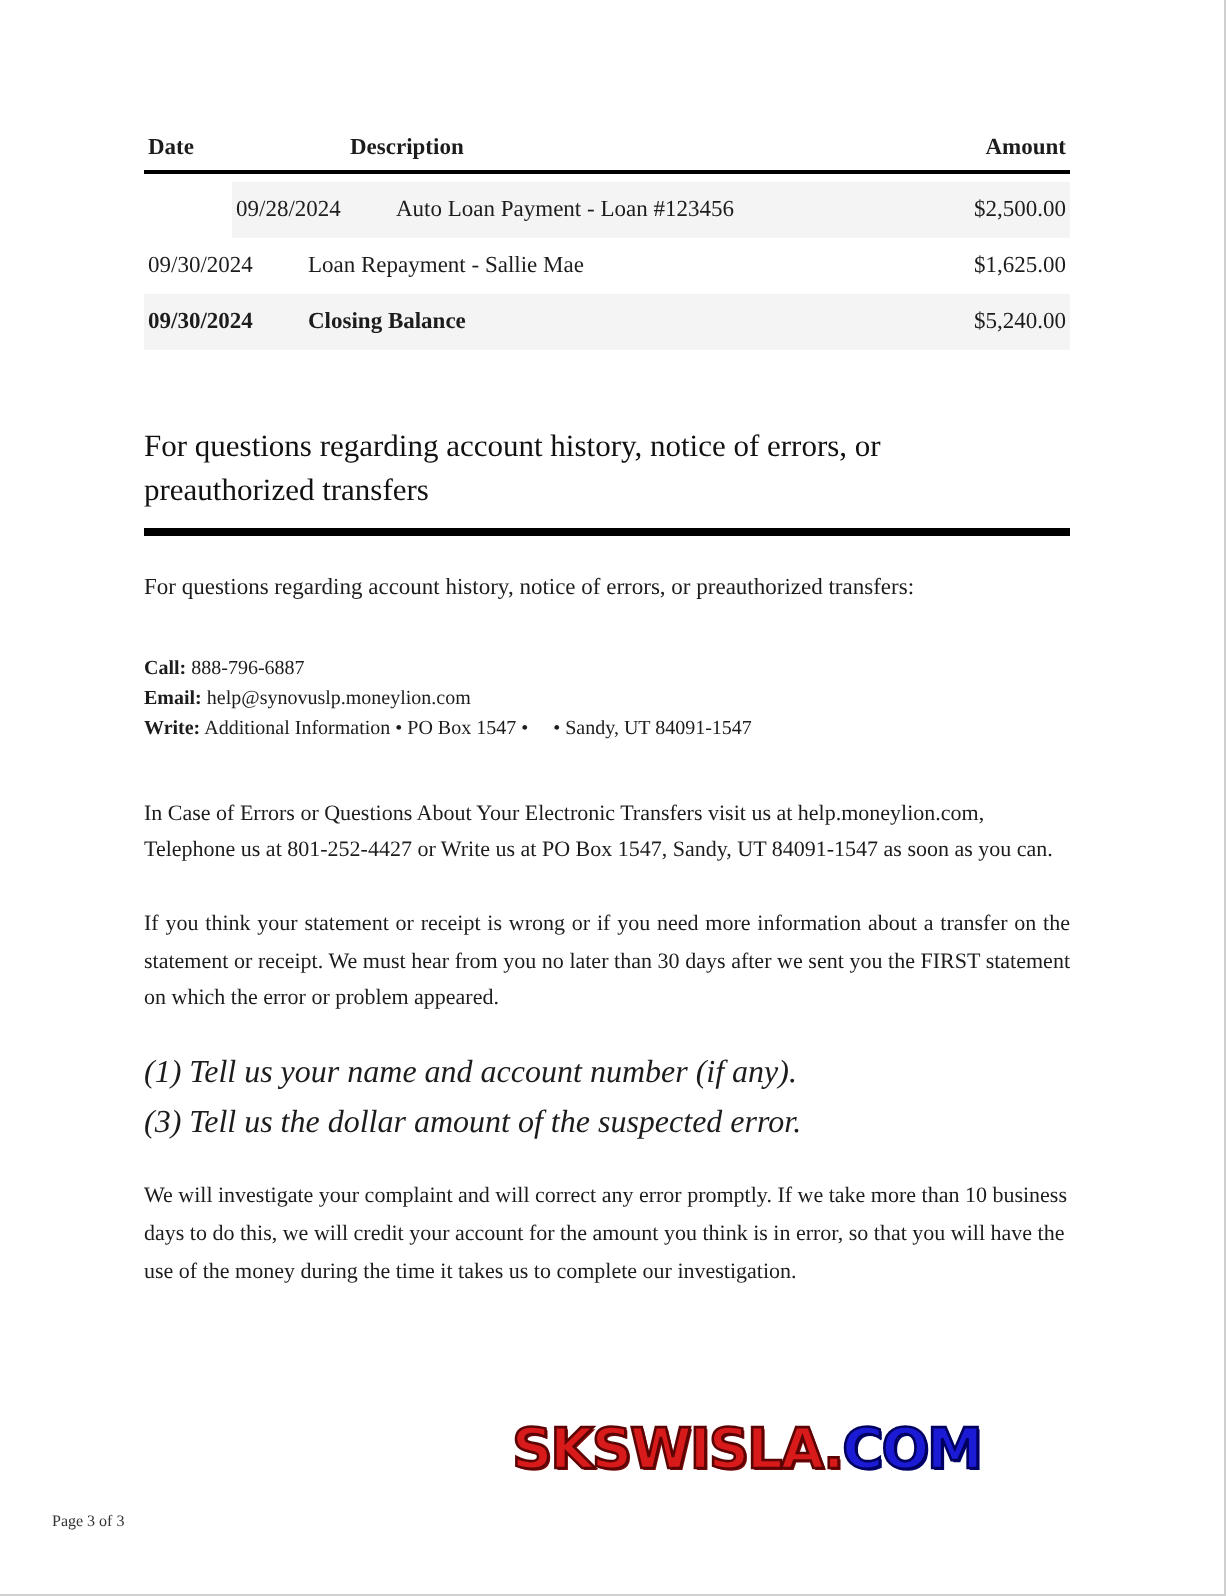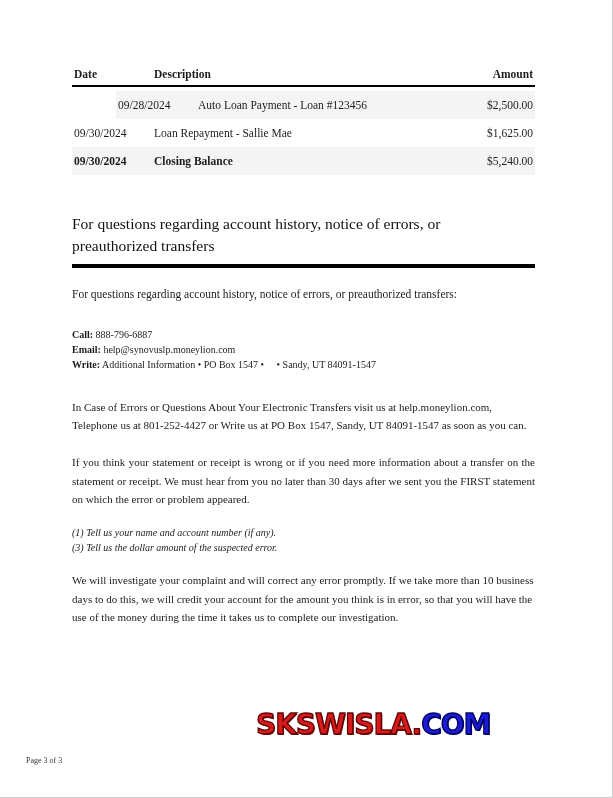--- a/index.html
+++ b/index.html
@@ -20,20 +20,21 @@
     width:463px;
   }
 
   
   .txn-table { width:100%; font-size:11.5px; }
   .thead {
     display:flex;
     font-weight:bold;
     padding:2px 2px 5px 2px;
     border-bottom:2px solid #000;
+    gap:21px;
   }
   .trow {
     display:flex;
     padding:8px 2px;
   }
   .trow.striped { background:#f4f4f4; }
   .trow.first { margin-top:4px;margin-left:44px; }
   .col-date   { width:80px; }
   .col-desc   { flex:1; }
   .col-amount { width:92px; text-align:right; }
@@ -70,21 +71,21 @@
   }
   .contact-line .lbl { font-weight:bold; }
   .contact-line .val { white-space:pre-wrap; }
 
   .para {
     font-size:11px;
     line-height:1.65;
   }
   .para-errors   { margin-top:26px; }
   .para-sixty    { margin-top:19px; text-align:justify; }
-  .instructions  { margin-top:17px; font-style:italic; text-align:justify; font-size:10px; line-height:1.55; }
+  .instructions  { margin-top:17px; font-style:italic; text-align:justify; font-size:16px; line-height:1.55; }
   .para-invest   { margin-top:15px; line-height:1.7; }
 
   
   .watermark {
     position:absolute;
     left:256px; top:708px;
     font-family:"DejaVu Sans","Liberation Sans",sans-serif;
     font-size:28px;
     font-weight:bold;
     letter-spacing:-1px;

